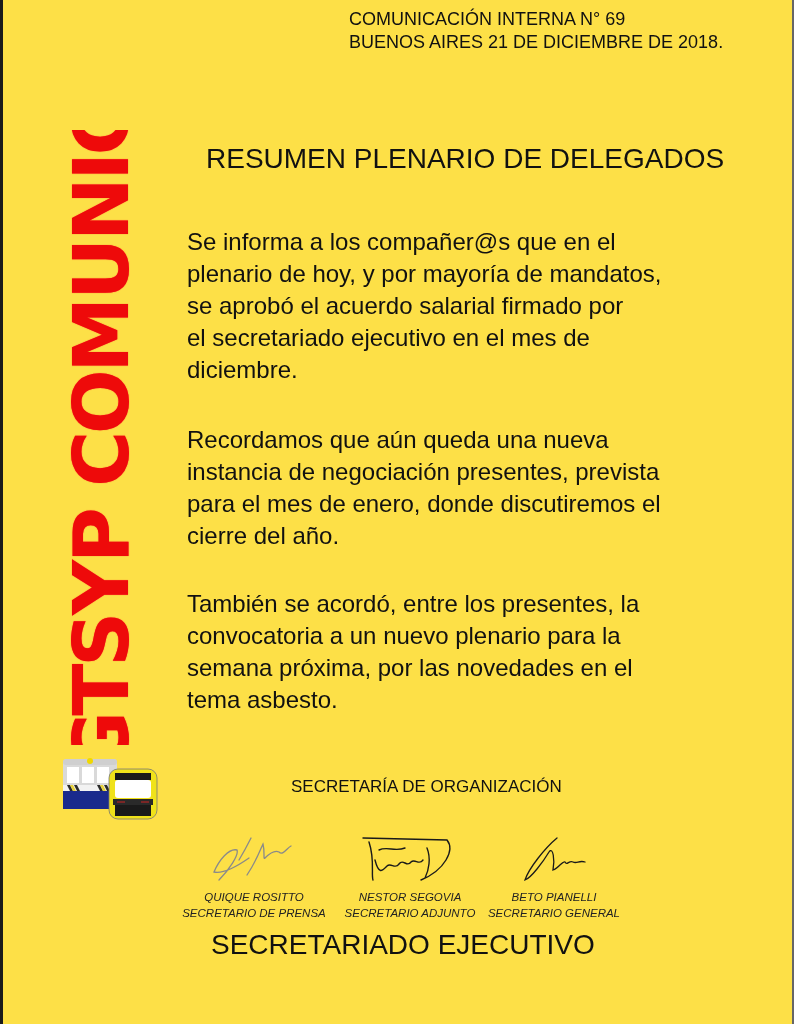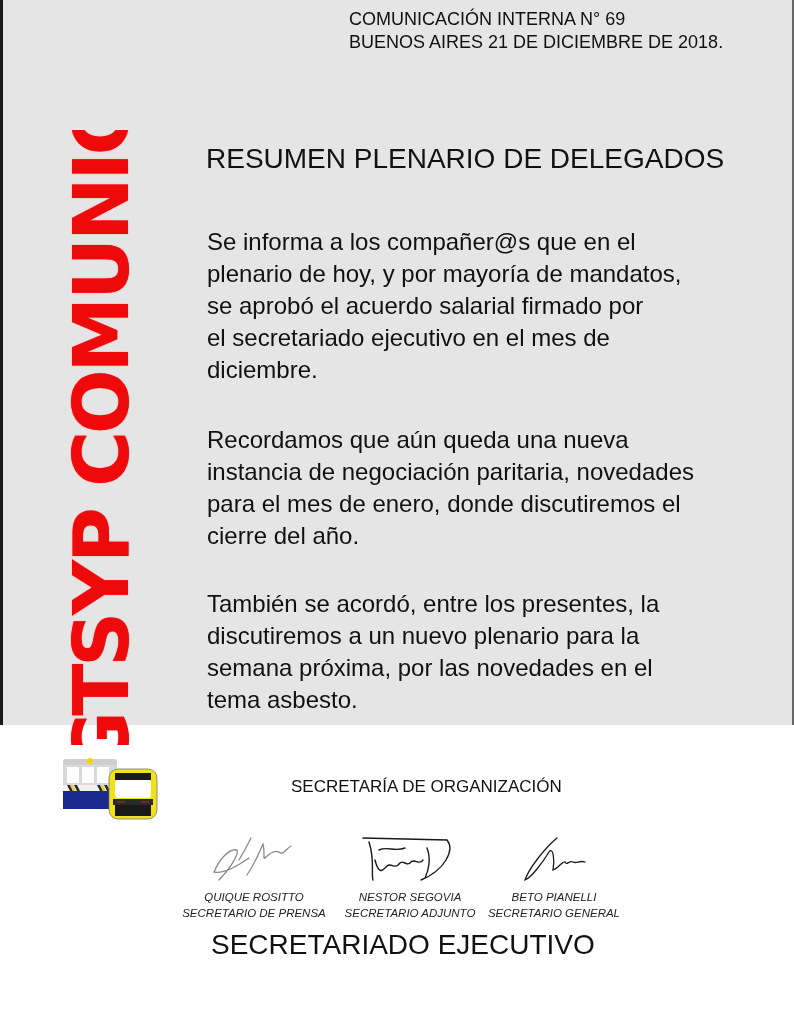--- a/index.html
+++ b/index.html
@@ -3,22 +3,22 @@
   <meta charset="utf-8">
   <style>
     * { box-sizing: border-box; margin: 0; padding: 0; }
     html, body { width: 794px; height: 1024px; background: #ffffff; overflow: hidden; }
     body {
       position: relative;
       font-family: "Liberation Sans", "DejaVu Sans", sans-serif;
       color: #111111;
     }
     .page {
-      position: absolute; left: 0; top: 0; width: 794px; height: 725px;
-      background: #e5e5e5;
+      position: absolute; left: 0; top: 0; width: 794px; height: 1024px;
+      background: #fde047;
       border-left: 3px solid #1a1a1a;
       border-right: 2px solid #666666;
     }
     .header {
       position: absolute; left: 346px; top: 8px;
       font-size: 18px; line-height: 23px; color: #111;
       white-space: nowrap;
     }
     .header div { display: block; }
 
@@ -51,21 +51,21 @@
       position: absolute; left: 203px; top: 145px;
       font-size: 28px; line-height: 28px; color: #111;
       white-space: nowrap;
     }
 
     .body-para {
       position: absolute; left: 184px;
       font-size: 24px; line-height: 32px; color: #111;
       width: 600px;
     }
-    .body-para div { white-space: nowrap; margin-left: 20px; }
+    .body-para div { white-space: nowrap; }
     .p1 { top: 226px; }
     .p2 { top: 424px; }
     .p3 { top: 588px; }
 
     .org {
       position: absolute; left: 288px; top: 776px;
       font-size: 17px; line-height: 22px; color: #111; white-space: nowrap;
     }
 
     .signatures {
@@ -144,28 +144,28 @@
   <div class="body-para p1">
     <div>Se informa a los compañer@s que en el</div>
     <div>plenario de hoy, y por mayoría de mandatos,</div>
     <div>se aprobó el acuerdo salarial firmado por</div>
     <div>el secretariado ejecutivo en el mes de</div>
     <div>diciembre.</div>
   </div>
 
   <div class="body-para p2">
     <div>Recordamos que aún queda una nueva</div>
-    <div>instancia de negociación paritaria, novedades</div>
+    <div>instancia de negociación presentes, prevista</div>
     <div>para el mes de enero, donde discutiremos el</div>
     <div>cierre del año.</div>
   </div>
 
   <div class="body-para p3">
     <div>También se acordó, entre los presentes, la</div>
-    <div>discutiremos a un nuevo plenario para la</div>
+    <div>convocatoria a un nuevo plenario para la</div>
     <div>semana próxima, por las novedades en el</div>
     <div>tema asbesto.</div>
   </div>
 
   <div class="org">SECRETARÍA DE ORGANIZACIÓN</div>
 
   <div class="signatures">
     <div class="sig sig-1">
       <svg width="150" height="58" viewBox="0 0 150 58">
         <path d="M40 50 C 50 40, 60 25, 58 20 C 50 18, 40 30, 35 42 C 45 44, 60 35, 70 28 M60 30 C 66 20, 70 12, 72 8 M68 45 C 78 30, 82 18, 84 14 C 86 22, 84 30, 86 28 C 92 22, 96 20, 100 22 C 104 26, 108 18, 112 16" fill="none" stroke="#8a8a8a" stroke-width="1.3" stroke-linecap="round"></path>

